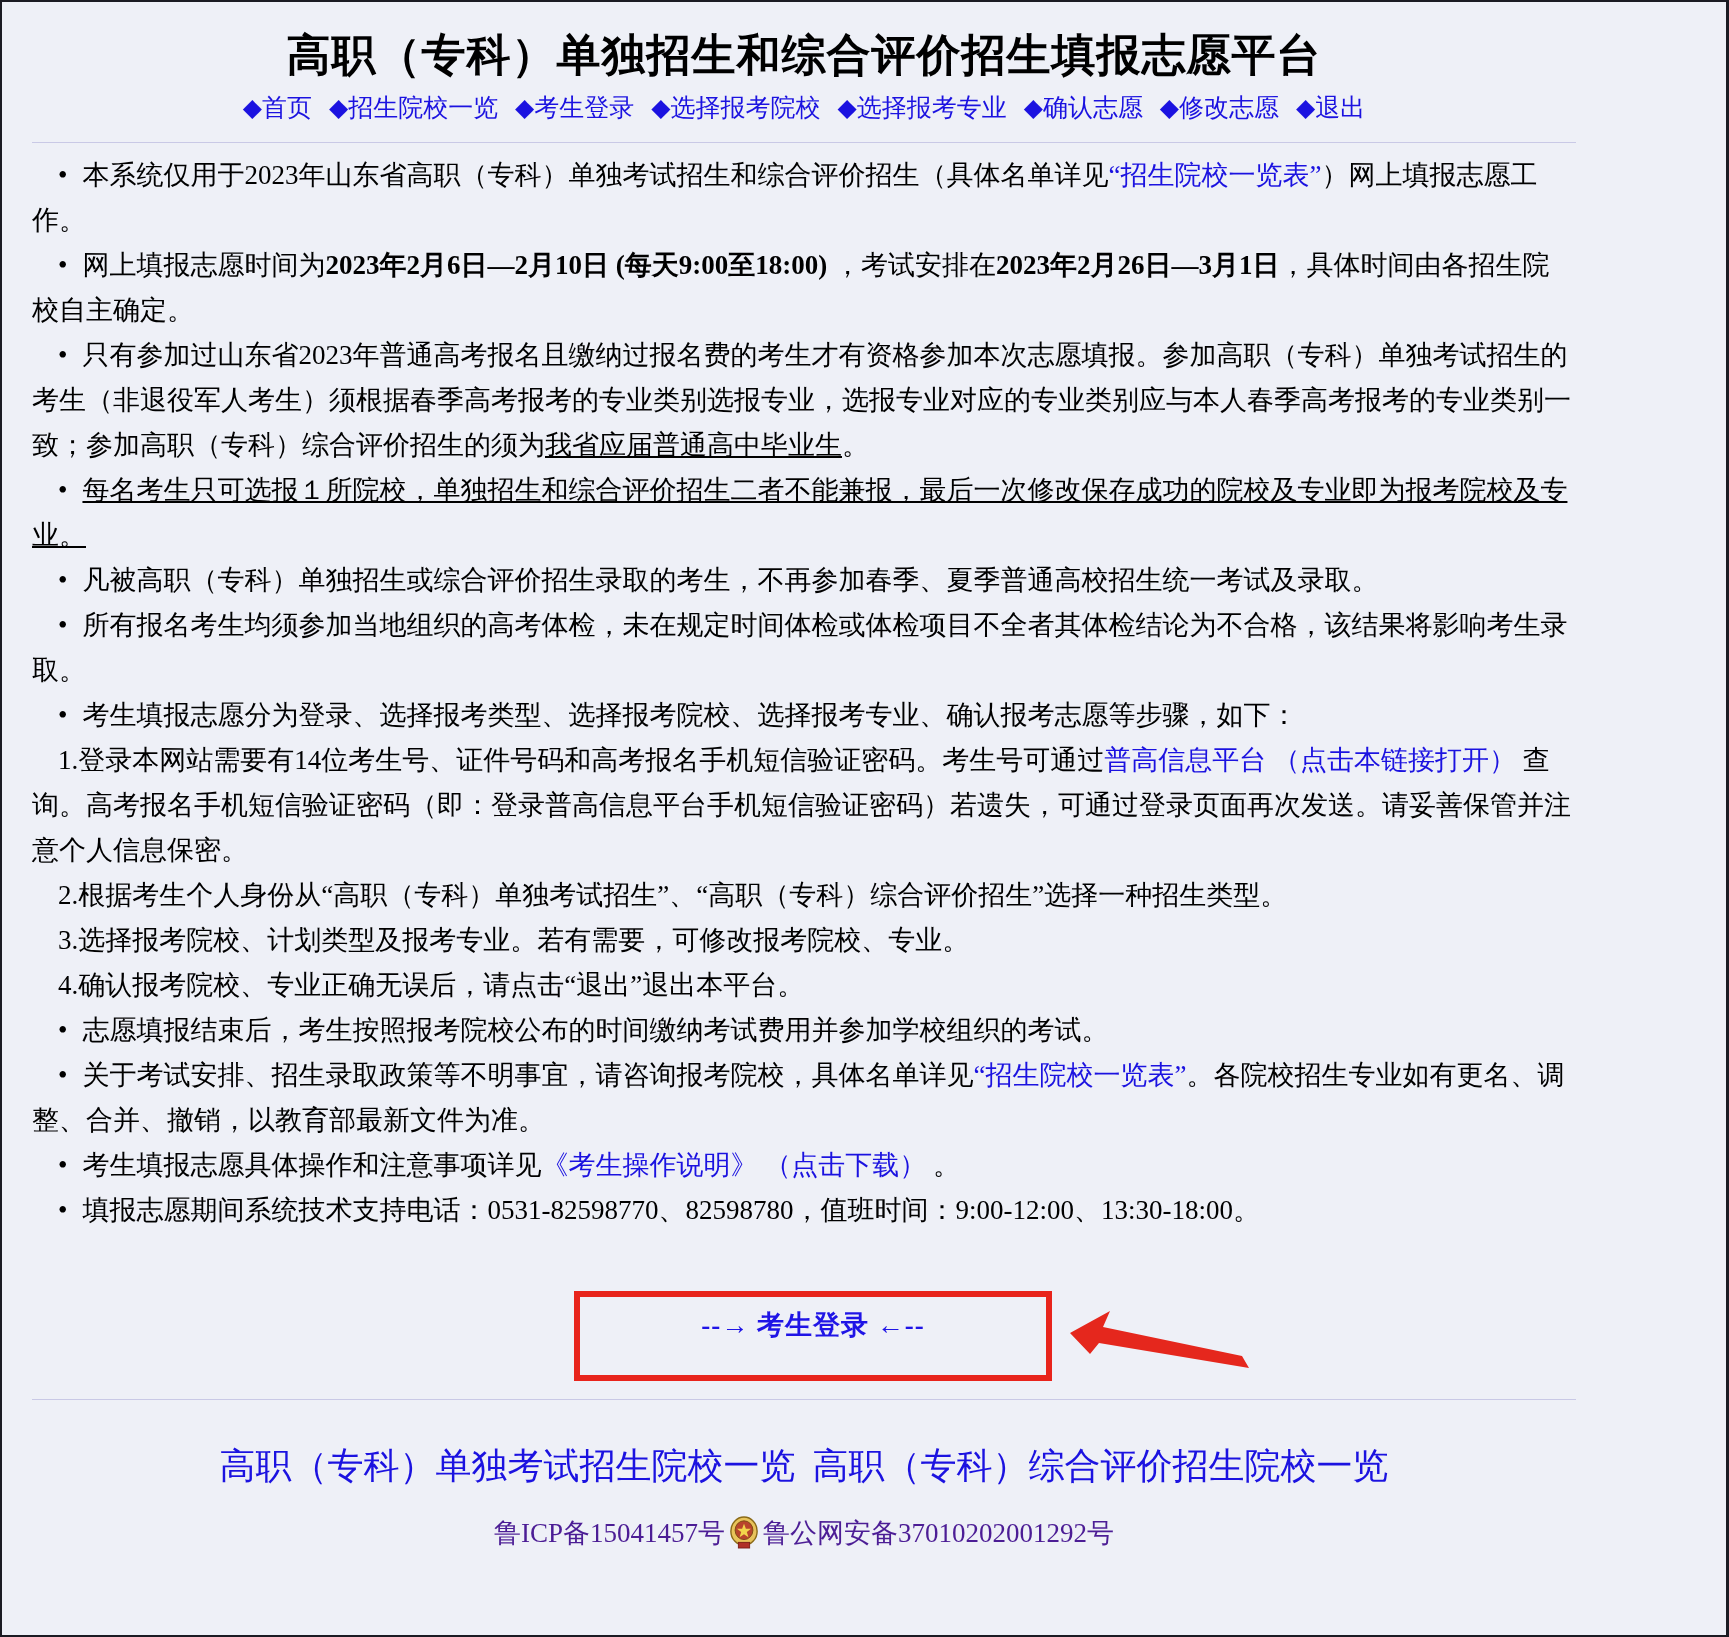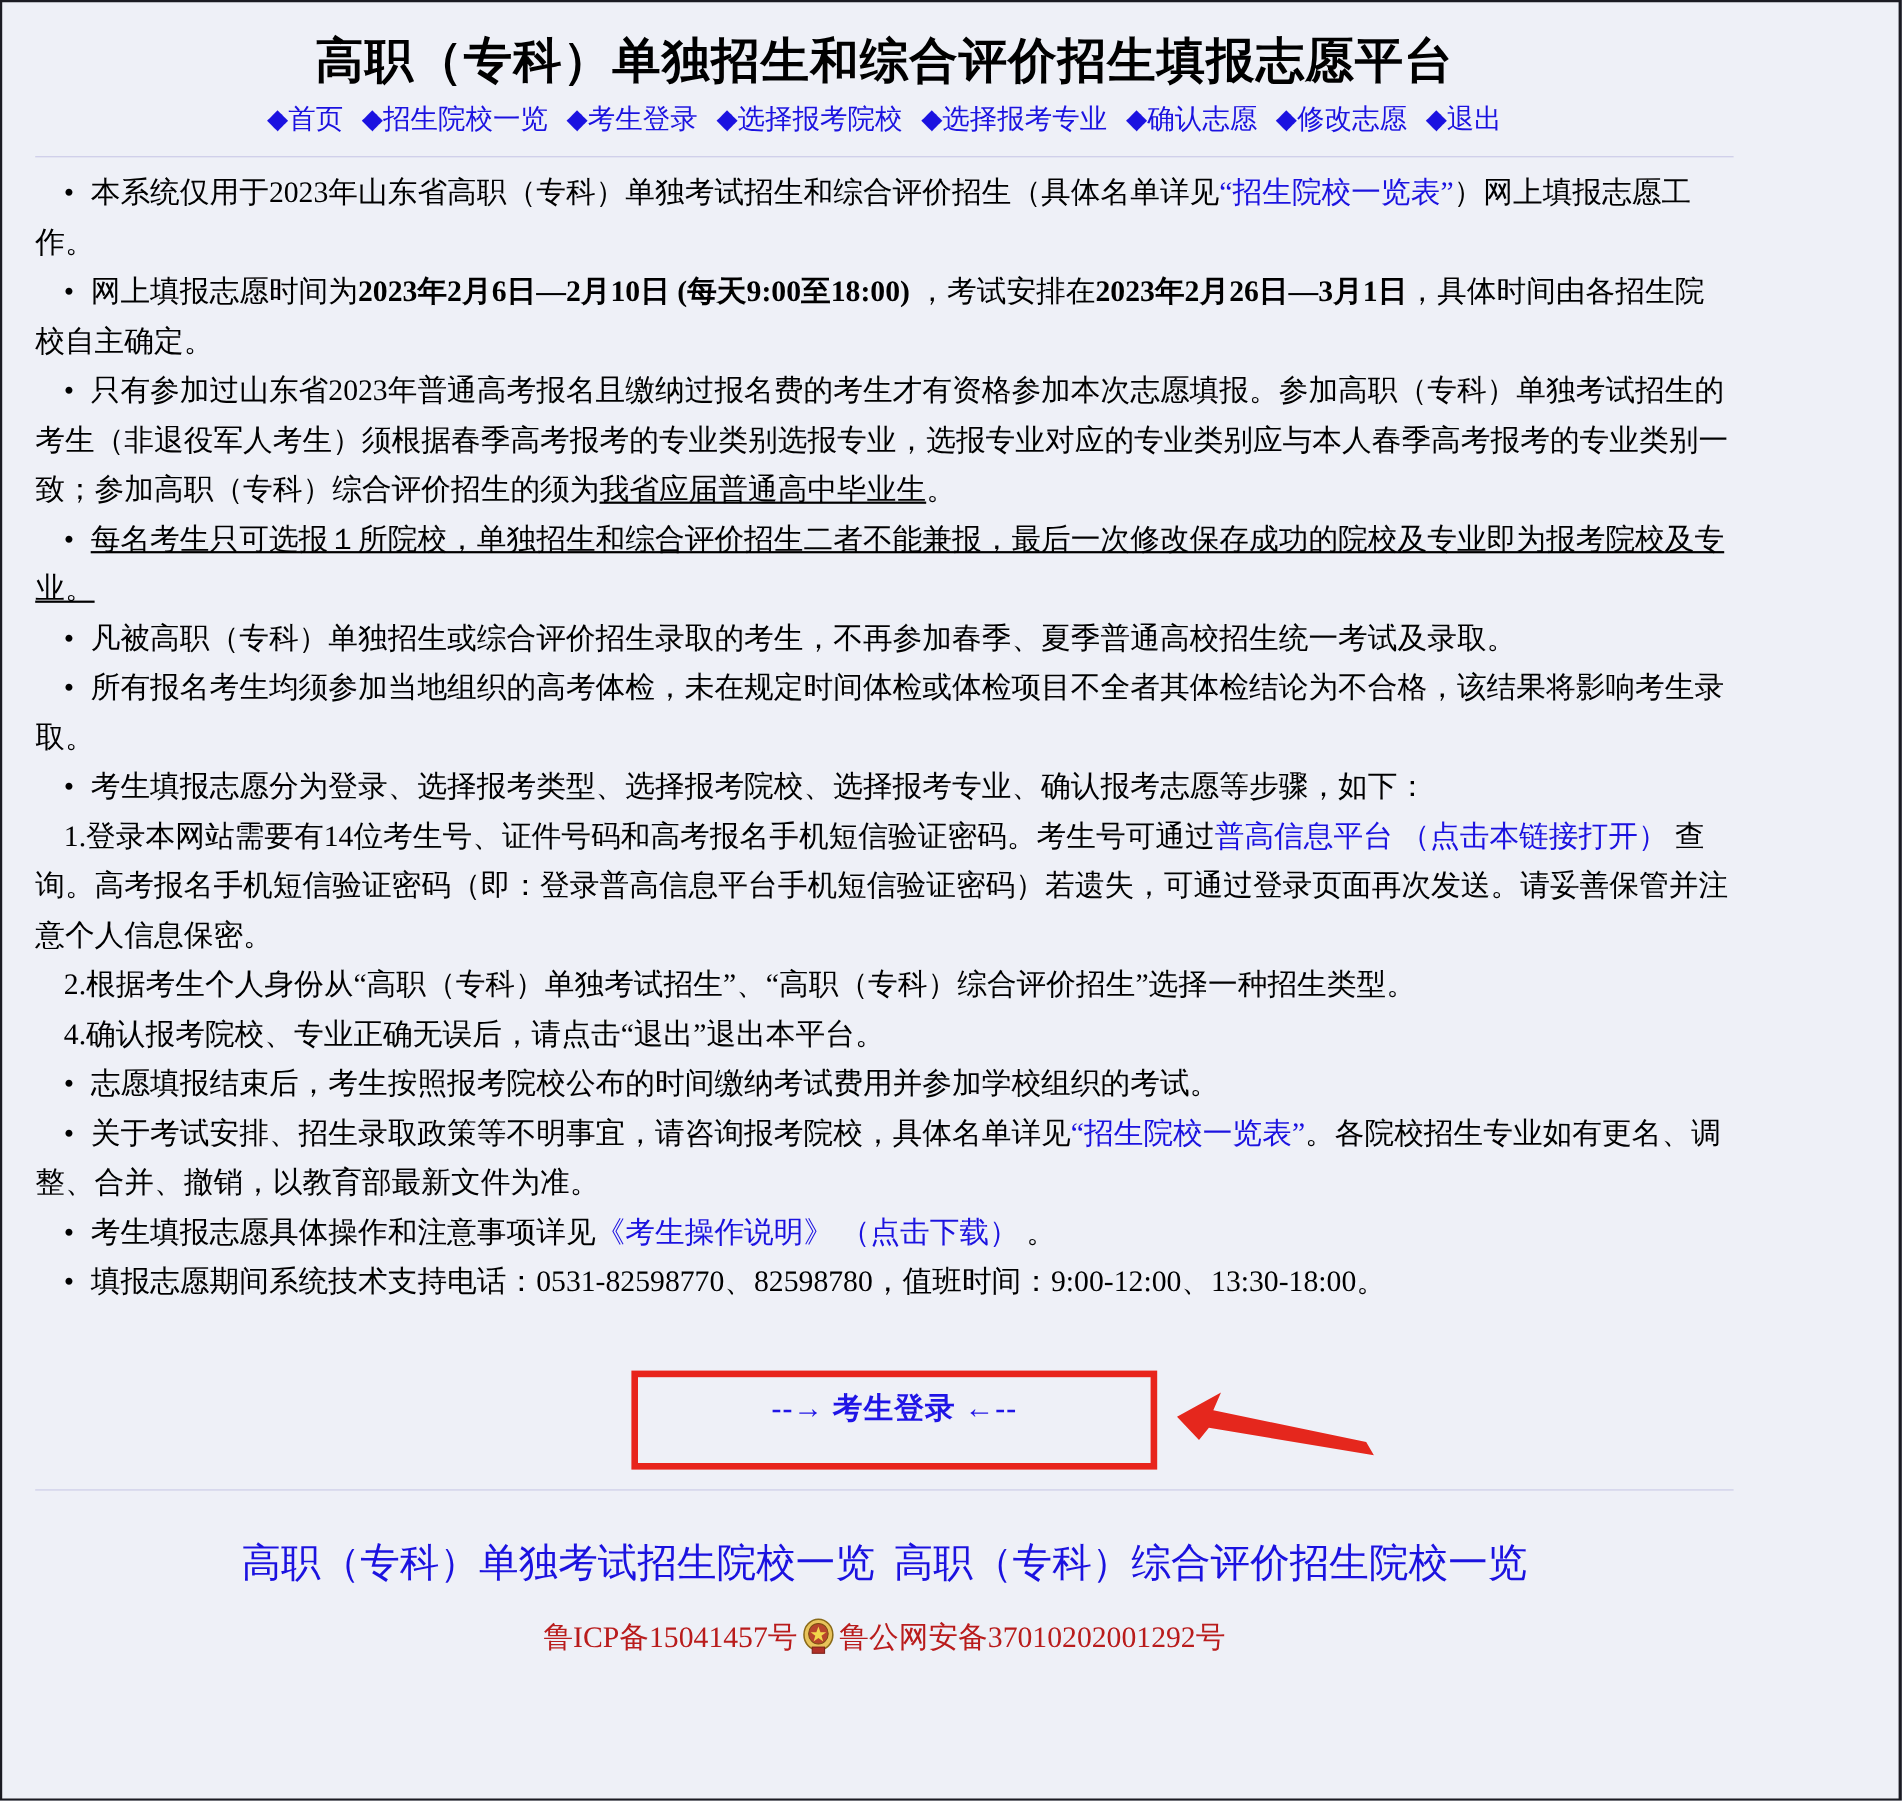--- a/index.html
+++ b/index.html
@@ -31,21 +31,21 @@
   .login-box{
     box-sizing:border-box;margin-left:542px;width:478px;height:90px;
     border:6px solid #e8241c;text-align:center;padding-top:10px;
   }
   .login-link{font-size:27px;font-weight:bold;color:#1f14e6;text-decoration:none;letter-spacing:1px;}
   .arrow-svg{position:absolute;left:1036px;top:18px;}
   hr.rule2{border:none;border-top:1px solid #c9c9e6;margin:16px 0 0;}
   .footer{ text-align:center;font-size:36px;margin-top:42px;}
   .footer a{color:#1b12e0;text-decoration:none;margin:0 4px;}
   .icp-row{margin-top:24px;display:flex;justify-content:center;align-items:center;gap:4px;font-size:27px;}
-  .icp-row a{color:#b91c1c;text-decoration:none;}
+  .icp-row a{color:#4c1d95;text-decoration:none;}
   .badge{display:inline-block;vertical-align:middle;}
 </style>
 </head>
 <body>
 
 <div class="page">
   <div class="inner">
 
     <h1 class="title">高职（专科）单独招生和综合评价招生填报志愿平台</h1>
 
@@ -56,20 +56,21 @@
     <div class="content">
         <p class="item"><span class="dot">•</span><span>本系统仅用于2023年山东省高职（专科）单独考试招生和综合评价招生（具体名单详见</span><a href="#" class="sg-l">“招生院校一览表”</a><span>）网上填报志愿工作。</span></p>
         <p class="item"><span class="dot">•</span><span>网上填报志愿时间为</span><span class="sg-b">2023年2月6日—2月10日 (每天9:00至18:00)</span><span> ，考试安排在</span><span class="sg-b">2023年2月26日—3月1日</span><span>，具体时间由各招生院校自主确定。</span></p>
         <p class="item"><span class="dot">•</span><span>只有参加过山东省2023年普通高考报名且缴纳过报名费的考生才有资格参加本次志愿填报。参加高职（专科）单独考试招生的考生（非退役军人考生）须根据春季高考报考的专业类别选报专业，选报专业对应的专业类别应与本人春季高考报考的专业类别一致；参加高职（专科）综合评价招生的须为</span><span class="sg-u">我省应届普通高中毕业生</span><span>。</span></p>
         <p class="item"><span class="dot">•</span><span class="sg-u">每名考生只可选报１所院校，单独招生和综合评价招生二者不能兼报，最后一次修改保存成功的院校及专业即为报考院校及专业。</span></p>
         <p class="item"><span class="dot">•</span><span>凡被高职（专科）单独招生或综合评价招生录取的考生，不再参加春季、夏季普通高校招生统一考试及录取。</span></p>
         <p class="item"><span class="dot">•</span><span>所有报名考生均须参加当地组织的高考体检，未在规定时间体检或体检项目不全者其体检结论为不合格，该结果将影响考生录取。</span></p>
         <p class="item"><span class="dot">•</span><span>考生填报志愿分为登录、选择报考类型、选择报考院校、选择报考专业、确认报考志愿等步骤，如下：</span></p>
         <p class="item"><span>1.登录本网站需要有14位考生号、证件号码和高考报名手机短信验证密码。考生号可通过</span><a href="#" class="sg-l">普高信息平台 （点击本链接打开）</a><span> 查询。高考报名手机短信验证密码（即：登录普高信息平台手机短信验证密码）若遗失，可通过登录页面再次发送。请妥善保管并注意个人信息保密。</span></p>
         <p class="item"><span>2.根据考生个人身份从“高职（专科）单独考试招生”、“高职（专科）综合评价招生”选择一种招生类型。</span></p>
+        <p class="item"><span>3.选择报考院校、计划类型及报考专业。若有需要，可修改报考院校、专业。</span></p>
         <p class="item"><span>4.确认报考院校、专业正确无误后，请点击“退出”退出本平台。</span></p>
         <p class="item"><span class="dot">•</span><span>志愿填报结束后，考生按照报考院校公布的时间缴纳考试费用并参加学校组织的考试。</span></p>
         <p class="item"><span class="dot">•</span><span>关于考试安排、招生录取政策等不明事宜，请咨询报考院校，具体名单详见</span><a href="#" class="sg-l">“招生院校一览表”</a><span>。各院校招生专业如有更名、调整、合并、撤销，以教育部最新文件为准。</span></p>
         <p class="item"><span class="dot">•</span><span>考生填报志愿具体操作和注意事项详见</span><a href="#" class="sg-l">《考生操作说明》</a><span> </span><a href="#" class="sg-l">（点击下载）</a><span> 。</span></p>
         <p class="item"><span class="dot">•</span><span>填报志愿期间系统技术支持电话：0531-82598770、82598780，值班时间：9:00-12:00、13:30-18:00。</span></p>
       </div>
 
     <div class="login-row">
       <div class="login-box">
         <a class="login-link" href="#">--→ 考生登录 ←--</a>

